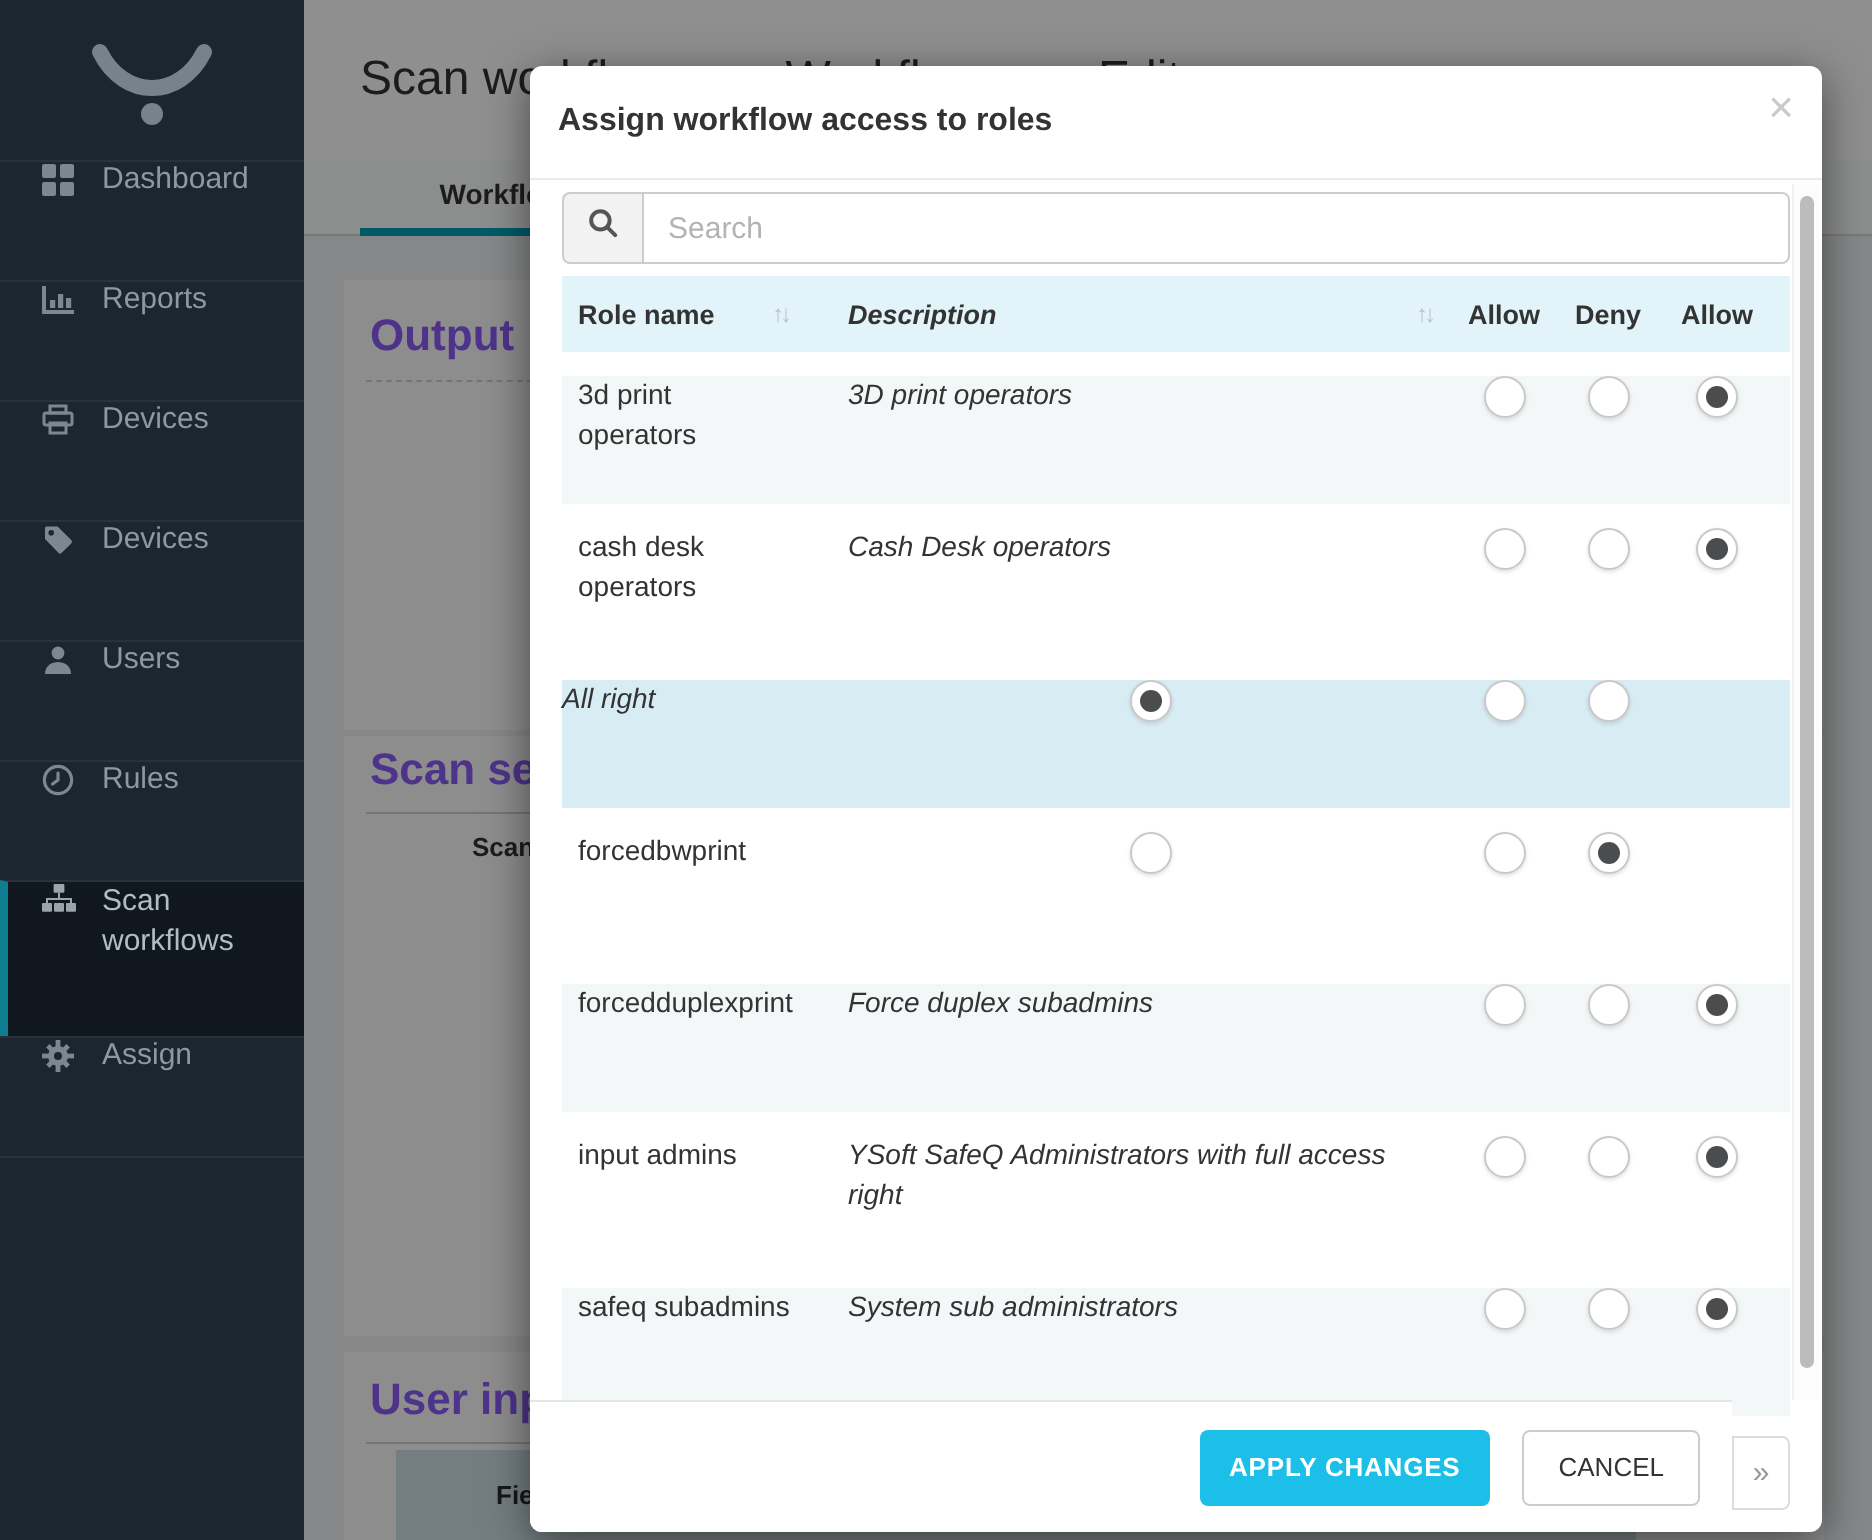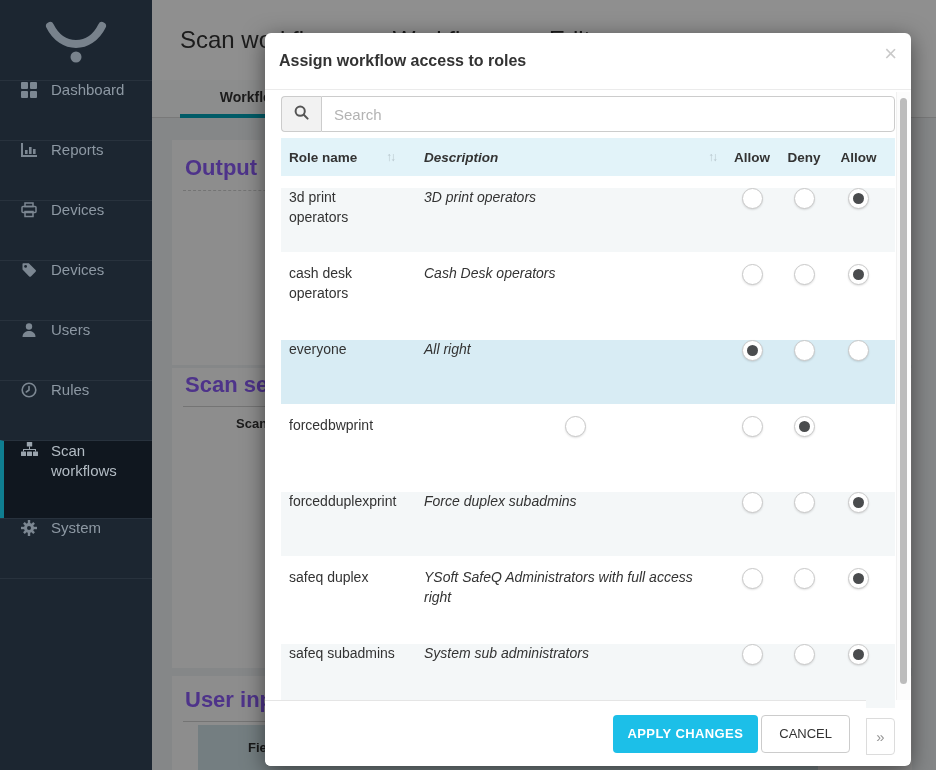--- a/index.html
+++ b/index.html
@@ -105,21 +105,21 @@
 
   .scrollbar-track {
     position:absolute; right:1px; top:59px; width:14px; height:608px;
     background:#fcfcfc; border-left:1px solid #f1f1f1;
   }
   .scrollbar-thumb { position:absolute; left:3px; top:6px; width:7px; height:586px; background:#bcbcbc; border-radius:4px; }
 
   .modal-footer {
     position:absolute; left:0; bottom:0; width:601px; height:66px;
     border-top:1px solid #e5e5e5; display:flex; align-items:center; justify-content:flex-end;
-    padding-right:16px; gap:3px; border-radius:0 0 6px 6px; background:#fff;
+    padding-right:16px; gap:16px; border-radius:0 0 6px 6px; background:#fff;
   }
   .btn-apply {
     height:38px; padding:0 15px; background:#1cbfe8; color:#fff; border:none; border-radius:4px;
     font-size:13px; font-weight:bold; letter-spacing:0.4px; cursor:pointer;
     font-family:"Liberation Sans",sans-serif;
   }
   .btn-cancel {
     height:38px; padding:0 17px; background:#fff; color:#333; border:1px solid #ccc; border-radius:4px;
     font-size:13px; cursor:pointer; font-family:"Liberation Sans",sans-serif;
   }
@@ -227,21 +227,21 @@
             <rect x="0" y="6.8" width="16" height="2.4"></rect>
             <g transform="rotate(45 8 8)">
               <rect x="6.8" y="0.8" width="2.4" height="14.4"></rect>
               <rect x="0.8" y="6.8" width="14.4" height="2.4"></rect>
             </g>
             <circle cx="8" cy="8" r="5"></circle>
             <circle cx="8" cy="8" r="2" fill="#1c2631"></circle>
           </g>
         </svg>
     </span>
-    <span class="nav-label">System</span>
+    <span class="nav-label">Assign</span>
   </div>
   <div class="nav-end"></div>
 </aside>
 
 <main class="content">
   <div class="page-header">
     <h1 class="page-title">
       <span>Scan workflows</span>
       <span>Workflows</span>
       <span>Edit</span>
@@ -325,21 +325,20 @@
             <span class="radio"></span>
           </div>
           <div class="cell radio-cell">
             <span class="radio"></span>
           </div>
           <div class="cell radio-cell">
             <span class="radio checked"></span>
           </div>
         </div>
         <div class="tgrid trow highlight">
-          <div class="cell role">everyone</div>
           <div class="cell desc">All right</div>
           <div class="cell radio-cell">
             <span class="radio checked"></span>
           </div>
           <div class="cell radio-cell">
             <span class="radio"></span>
           </div>
           <div class="cell radio-cell">
             <span class="radio"></span>
           </div>
@@ -363,21 +362,21 @@
             <span class="radio"></span>
           </div>
           <div class="cell radio-cell">
             <span class="radio"></span>
           </div>
           <div class="cell radio-cell">
             <span class="radio checked"></span>
           </div>
         </div>
         <div class="tgrid trow">
-          <div class="cell role">safeq duplex</div>
+          <div class="cell role">input admins</div>
           <div class="cell desc">YSoft SafeQ Administrators with full access right</div>
           <div class="cell radio-cell">
             <span class="radio"></span>
           </div>
           <div class="cell radio-cell">
             <span class="radio"></span>
           </div>
           <div class="cell radio-cell">
             <span class="radio checked"></span>
           </div>

